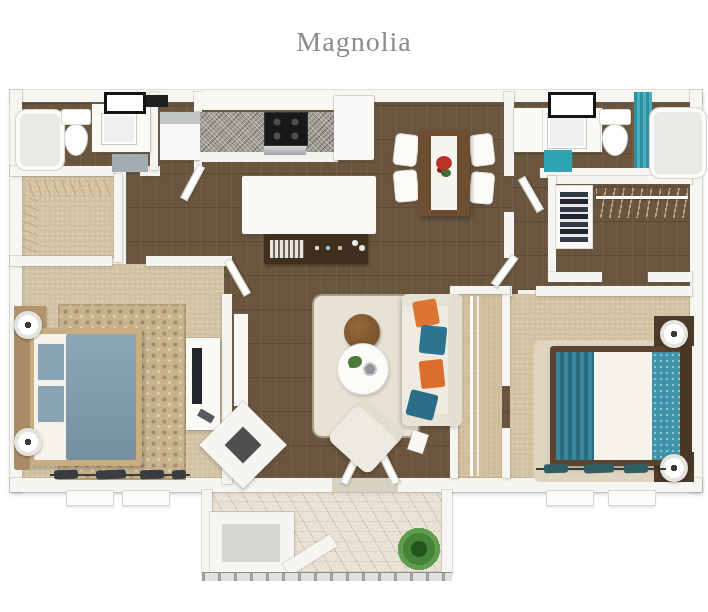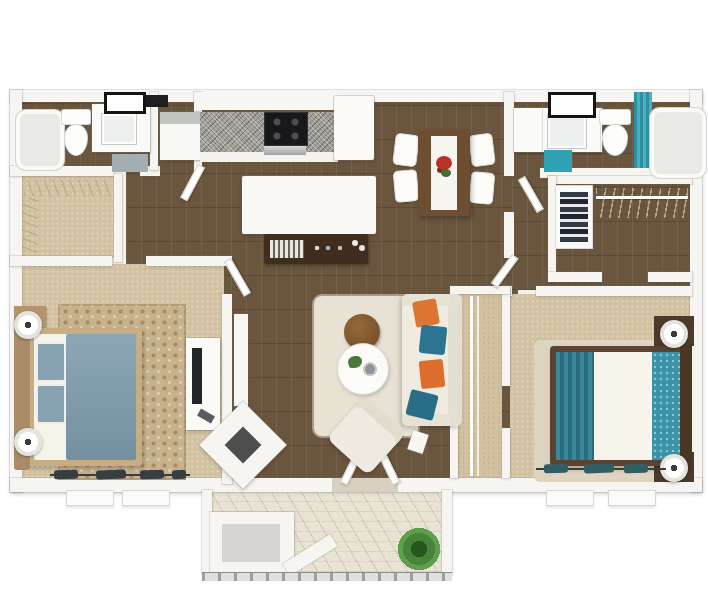--- a/index.html
+++ b/index.html
@@ -250,20 +250,21 @@
   .patio-plant{left:396px;top:526px;width:46px;height:46px;border-radius:50%;
         background:radial-gradient(circle at 50% 50%,#27551f 0 8px,#468539 8px 16px,#5f9e4d 16px 21px,transparent 21px);}
   .patio-rail{left:202px;top:572px;width:250px;height:8px;border-top:1px solid #8c8d8a;
         background:repeating-linear-gradient(90deg,#9fa09d 0 3px,#e0e0dd 3px 16px);}
 </style>
 </head>
 <body>
 
 <div id="stage">
 
+  <div class="a title">Magnolia</div>
 
   <div class="a base"></div>
 
   <div class="a wood f-wood-main"></div>
   <div class="a wood f-wood-right"></div>
   <div class="a wood f-bath-left"></div>
   <div class="a carpet f-closet-left"></div>
   <div class="a carpet f-bed-left"></div>
   <div class="a carpet f-bed-right"></div>
   <div class="a carpet f-closet-strip"></div>

